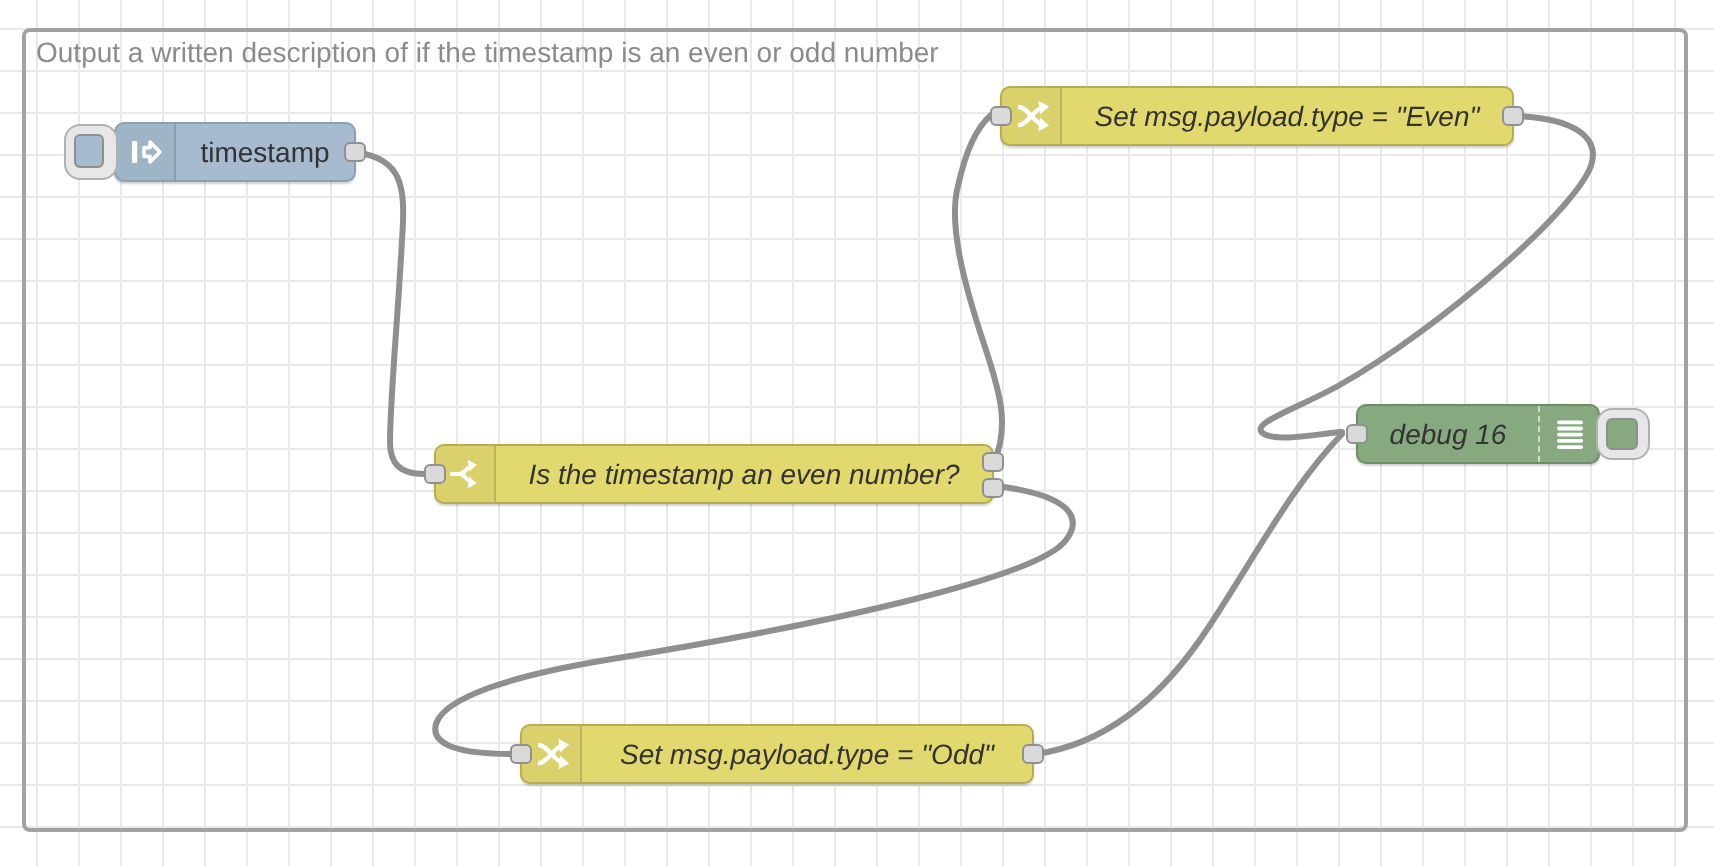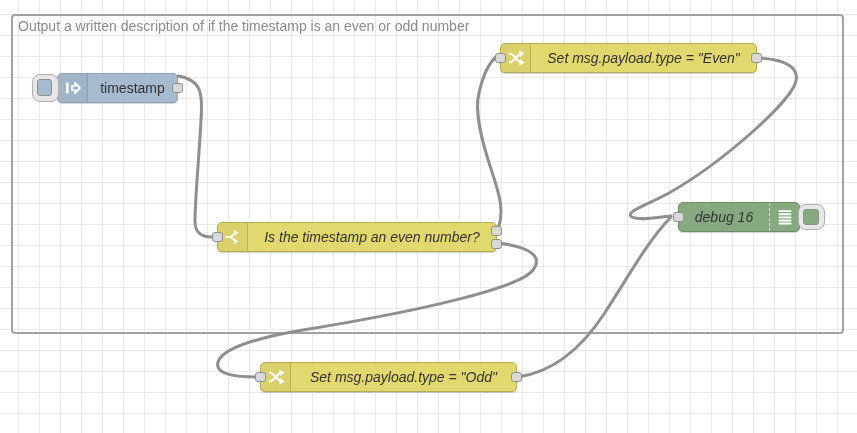--- a/index.html
+++ b/index.html
@@ -10,21 +10,21 @@
     overflow:hidden;
     font-family:"Liberation Sans", sans-serif;
     background-color:#ffffff;
     background-image:
       linear-gradient(to right, #e9e9e9 1px, transparent 1px),
       linear-gradient(to bottom, #e9e9e9 1px, transparent 1px);
     background-size:21px 21px;
     background-position:18px 14px;
   }
   .group-box{
-    position:absolute;left:11px;top:14px;width:833px;height:320px;
+    position:absolute;left:11px;top:14px;width:833px;height:402px;
     border:2px solid #a2a2a2;border-radius:4px;
     background:transparent;
   }
   .group-label{
     position:absolute;left:5px;top:2px;
     font-size:14px;color:#8b8b8b;white-space:nowrap;
   }
   svg.wires{position:absolute;left:0;top:0;}
   .wire{stroke:#8f8f8f;stroke-width:3;fill:none;stroke-linecap:round;}
 
@@ -92,21 +92,21 @@
   </div>
 
   <svg class="wires" width="857" height="433">
     <path class="wire" d="M 178 76 C 201 80, 203 92, 201 120 C 199 158, 195 200, 195 221 C 195 232, 200 237, 212 237"></path>
     <path class="wire" d="M 497 231 C 505 213, 500 196, 492 172 C 482 142, 474 112, 479 93 C 483 75, 488 64, 496 57"></path>
     <path class="wire" d="M 498 243 C 531 247, 543 257, 533 270 C 520 288, 420 311, 303 330 C 255 338, 222 349, 218 362 C 215 373, 231 377, 256 377"></path>
     <path class="wire" d="M 758 58 C 786 59, 799 68, 796 81 C 792 101, 722 163, 669 193 C 645 206, 624 212, 632 217 C 640 221, 658 217, 671 216"></path>
     <path class="wire" d="M 518 377 C 553 372, 581 349, 604 314 C 629 276, 646 243, 671 217"></path>
   </svg>
 
-  <div class="node node-inject" style="left:57px;top:61px;width:121px;margin-top:12px;">
+  <div class="node node-inject" style="left:57px;top:61px;width:121px;">
     <div class="side-button btn-left">
       <div class="btn-inner inner-blue"></div>
     </div>
     <div class="icon-area">
       <svg width="20" height="20" viewBox="0 0 20 20">
         <rect x="3" y="4.5" width="2.6" height="11" rx="0.6" fill="#fff"></rect>
         <path d="M9 7.8 L12 7.8 L12 5 L17 10 L12 15 L12 12.2 L9 12.2 Z" fill="none" stroke="#fff" stroke-width="1.8" stroke-linejoin="round"></path>
       </svg>
     </div>
     <div class="node-label">timestamp</div>

